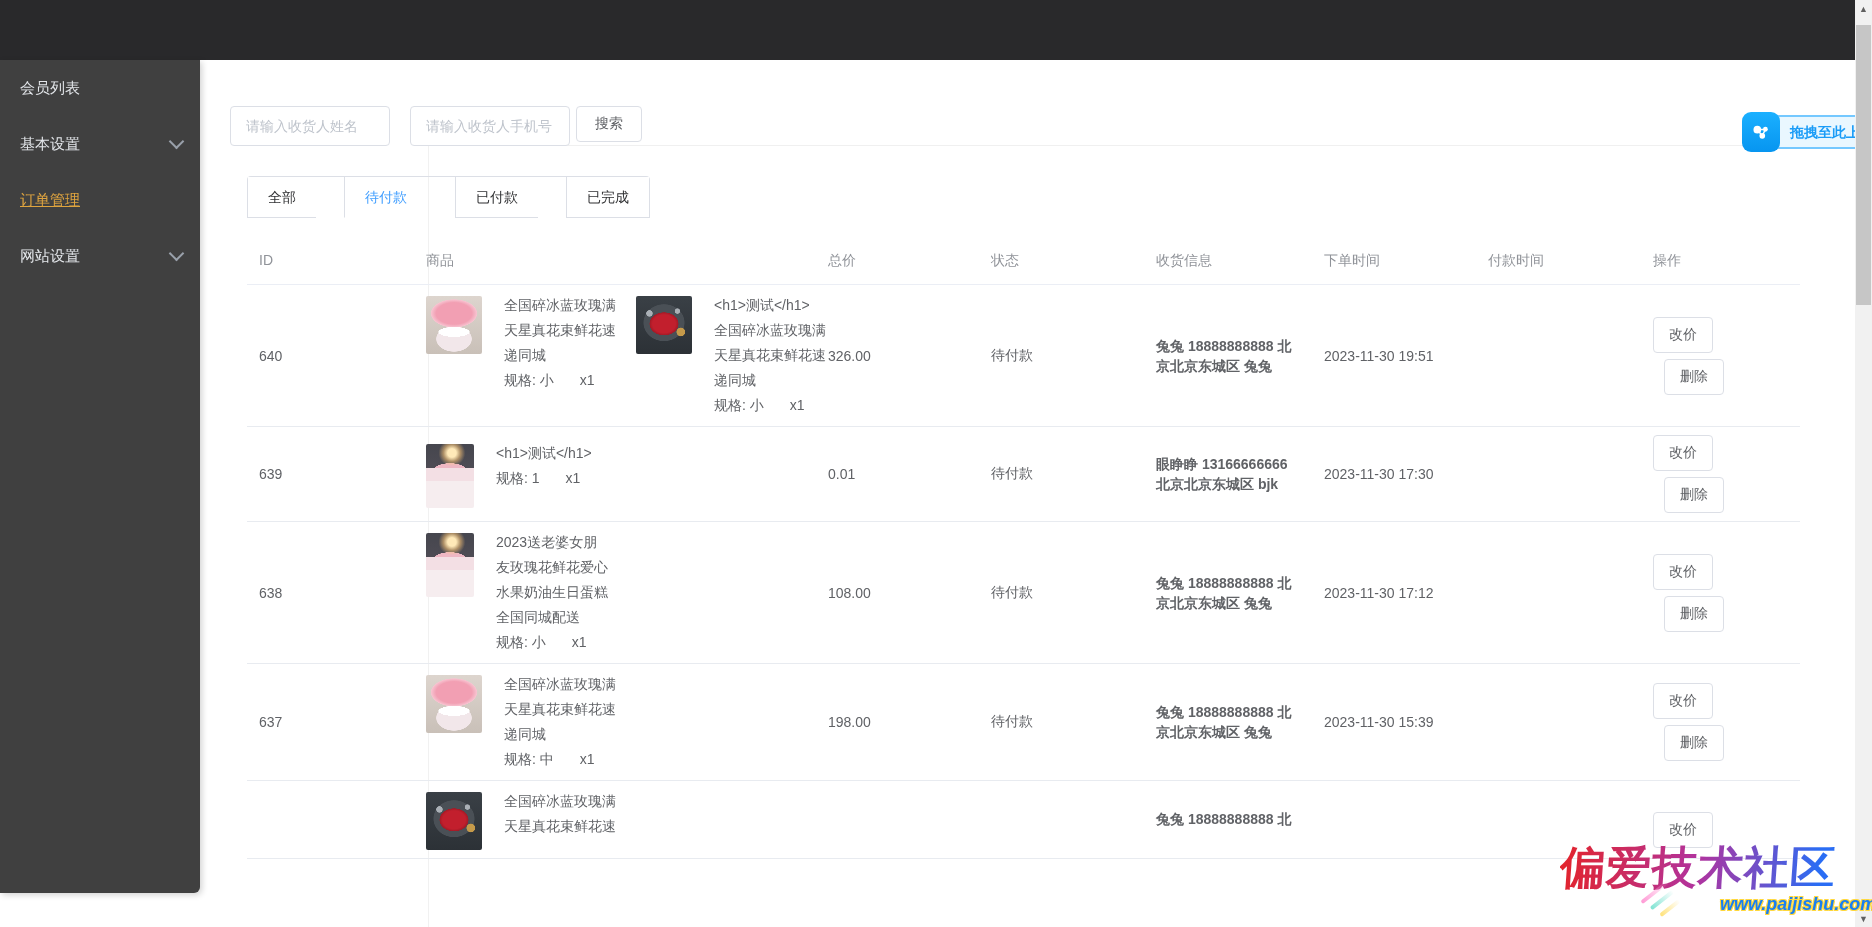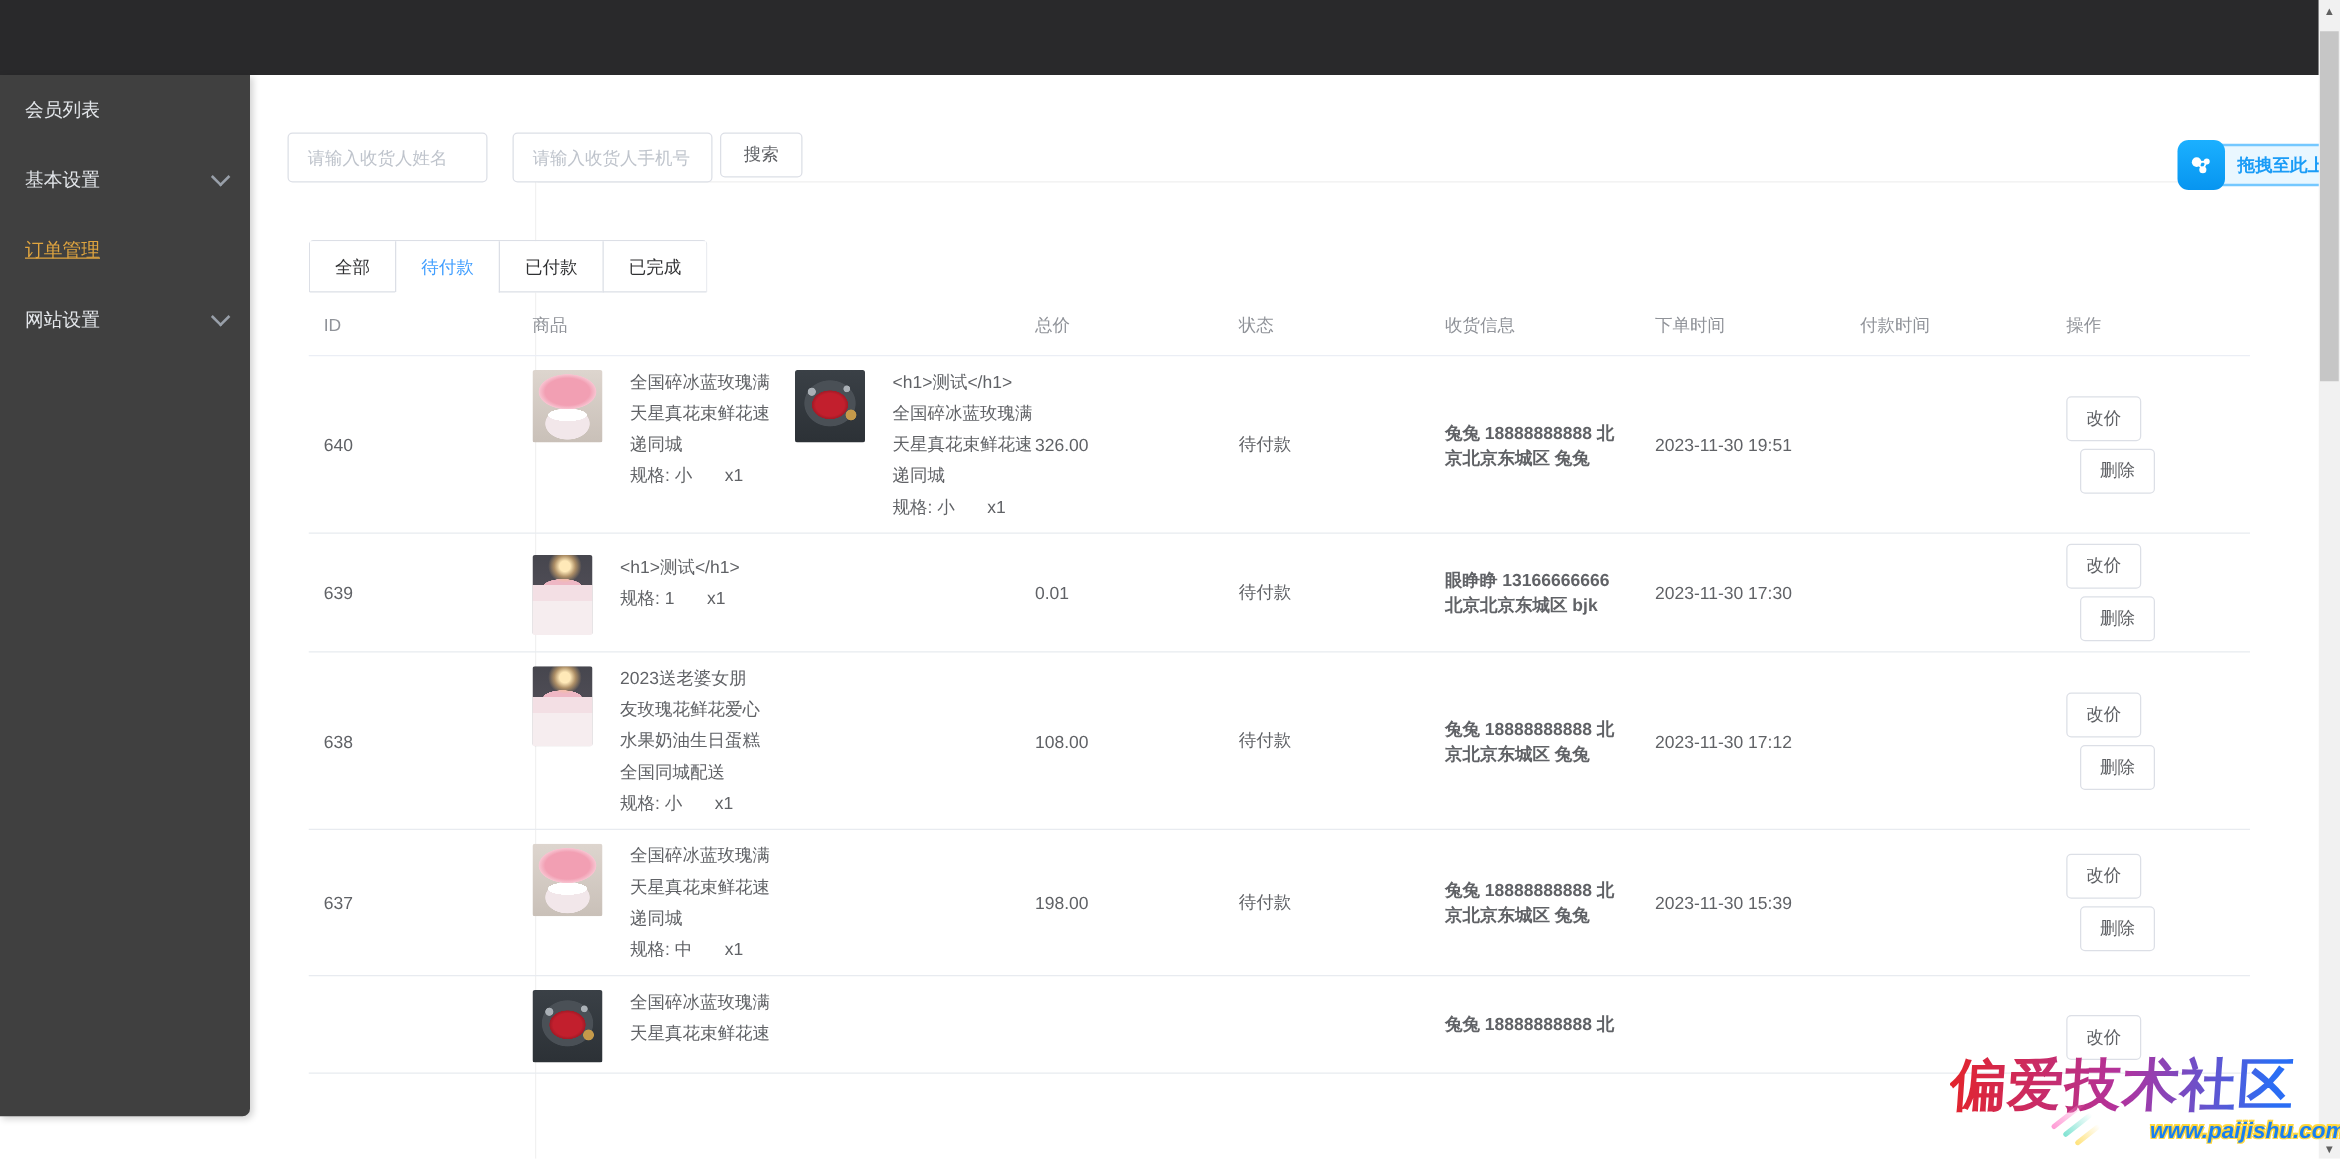--- a/index.html
+++ b/index.html
@@ -30,22 +30,22 @@
   .s-btn{margin-left:6px;width:66px;height:36px;background:#fff;border:1px solid #dcdfe6;
     border-radius:4px;color:#606266;font-size:14px;cursor:pointer;}
   
   .upload{position:absolute;left:1742px;top:112px;height:40px;display:flex;align-items:center;cursor:pointer;}
   .up-pill{position:absolute;left:20px;top:3px;height:30px;line-height:30px;background:#e9f7ff;
     border:2px solid #74c8ff;border-radius:7px;padding:0 10px 0 26px;color:#1a9cf7;
     font-weight:bold;font-size:14px;white-space:nowrap;}
   .up-icon{position:relative;width:38px;height:40px;border-radius:9px;
     background:linear-gradient(180deg,#1bb0ff,#0795f0);display:flex;align-items:center;justify-content:center;z-index:2;}
   
-  .tabswrap{position:absolute;left:247px;top:192px;display:inline-flex;
-    border:1px solid #dcdfe6;border-bottom:none;border-radius:4px 4px 0 0;}
+  .tabswrap{position:absolute;left:247px;top:176px;display:inline-flex;
+    border:1px solid #dcdfe6;border-bottom:none;border-radius:4px 4px 0 0;gap:28px;}
   .tab{height:40px;line-height:40px;padding:0 20px;color:#303133;font-size:14px;cursor:pointer;
     border-bottom:1px solid #dcdfe6;background:#fff;}
   .tab + .tab{border-left:1px solid #dcdfe6;}
   .tab.active{color:var(--accent,#409eff);border-bottom-color:#fff;}
   
   .table{position:absolute;left:247px;top:240px;width:1553px;}
   .grid{display:grid;grid-template-columns:179px 402px 163px 165px 168px 164px 165px 147px;}
   .thead{color:#909399;font-size:14px;padding:12px 0 14px 0;border-bottom:1px solid #ebeef5;}
   .hcell.c0,.cell.c0{padding-left:12px;}
   .trow{border-bottom:1px solid #e8ebf0;align-items:center;padding:8px 0;}

